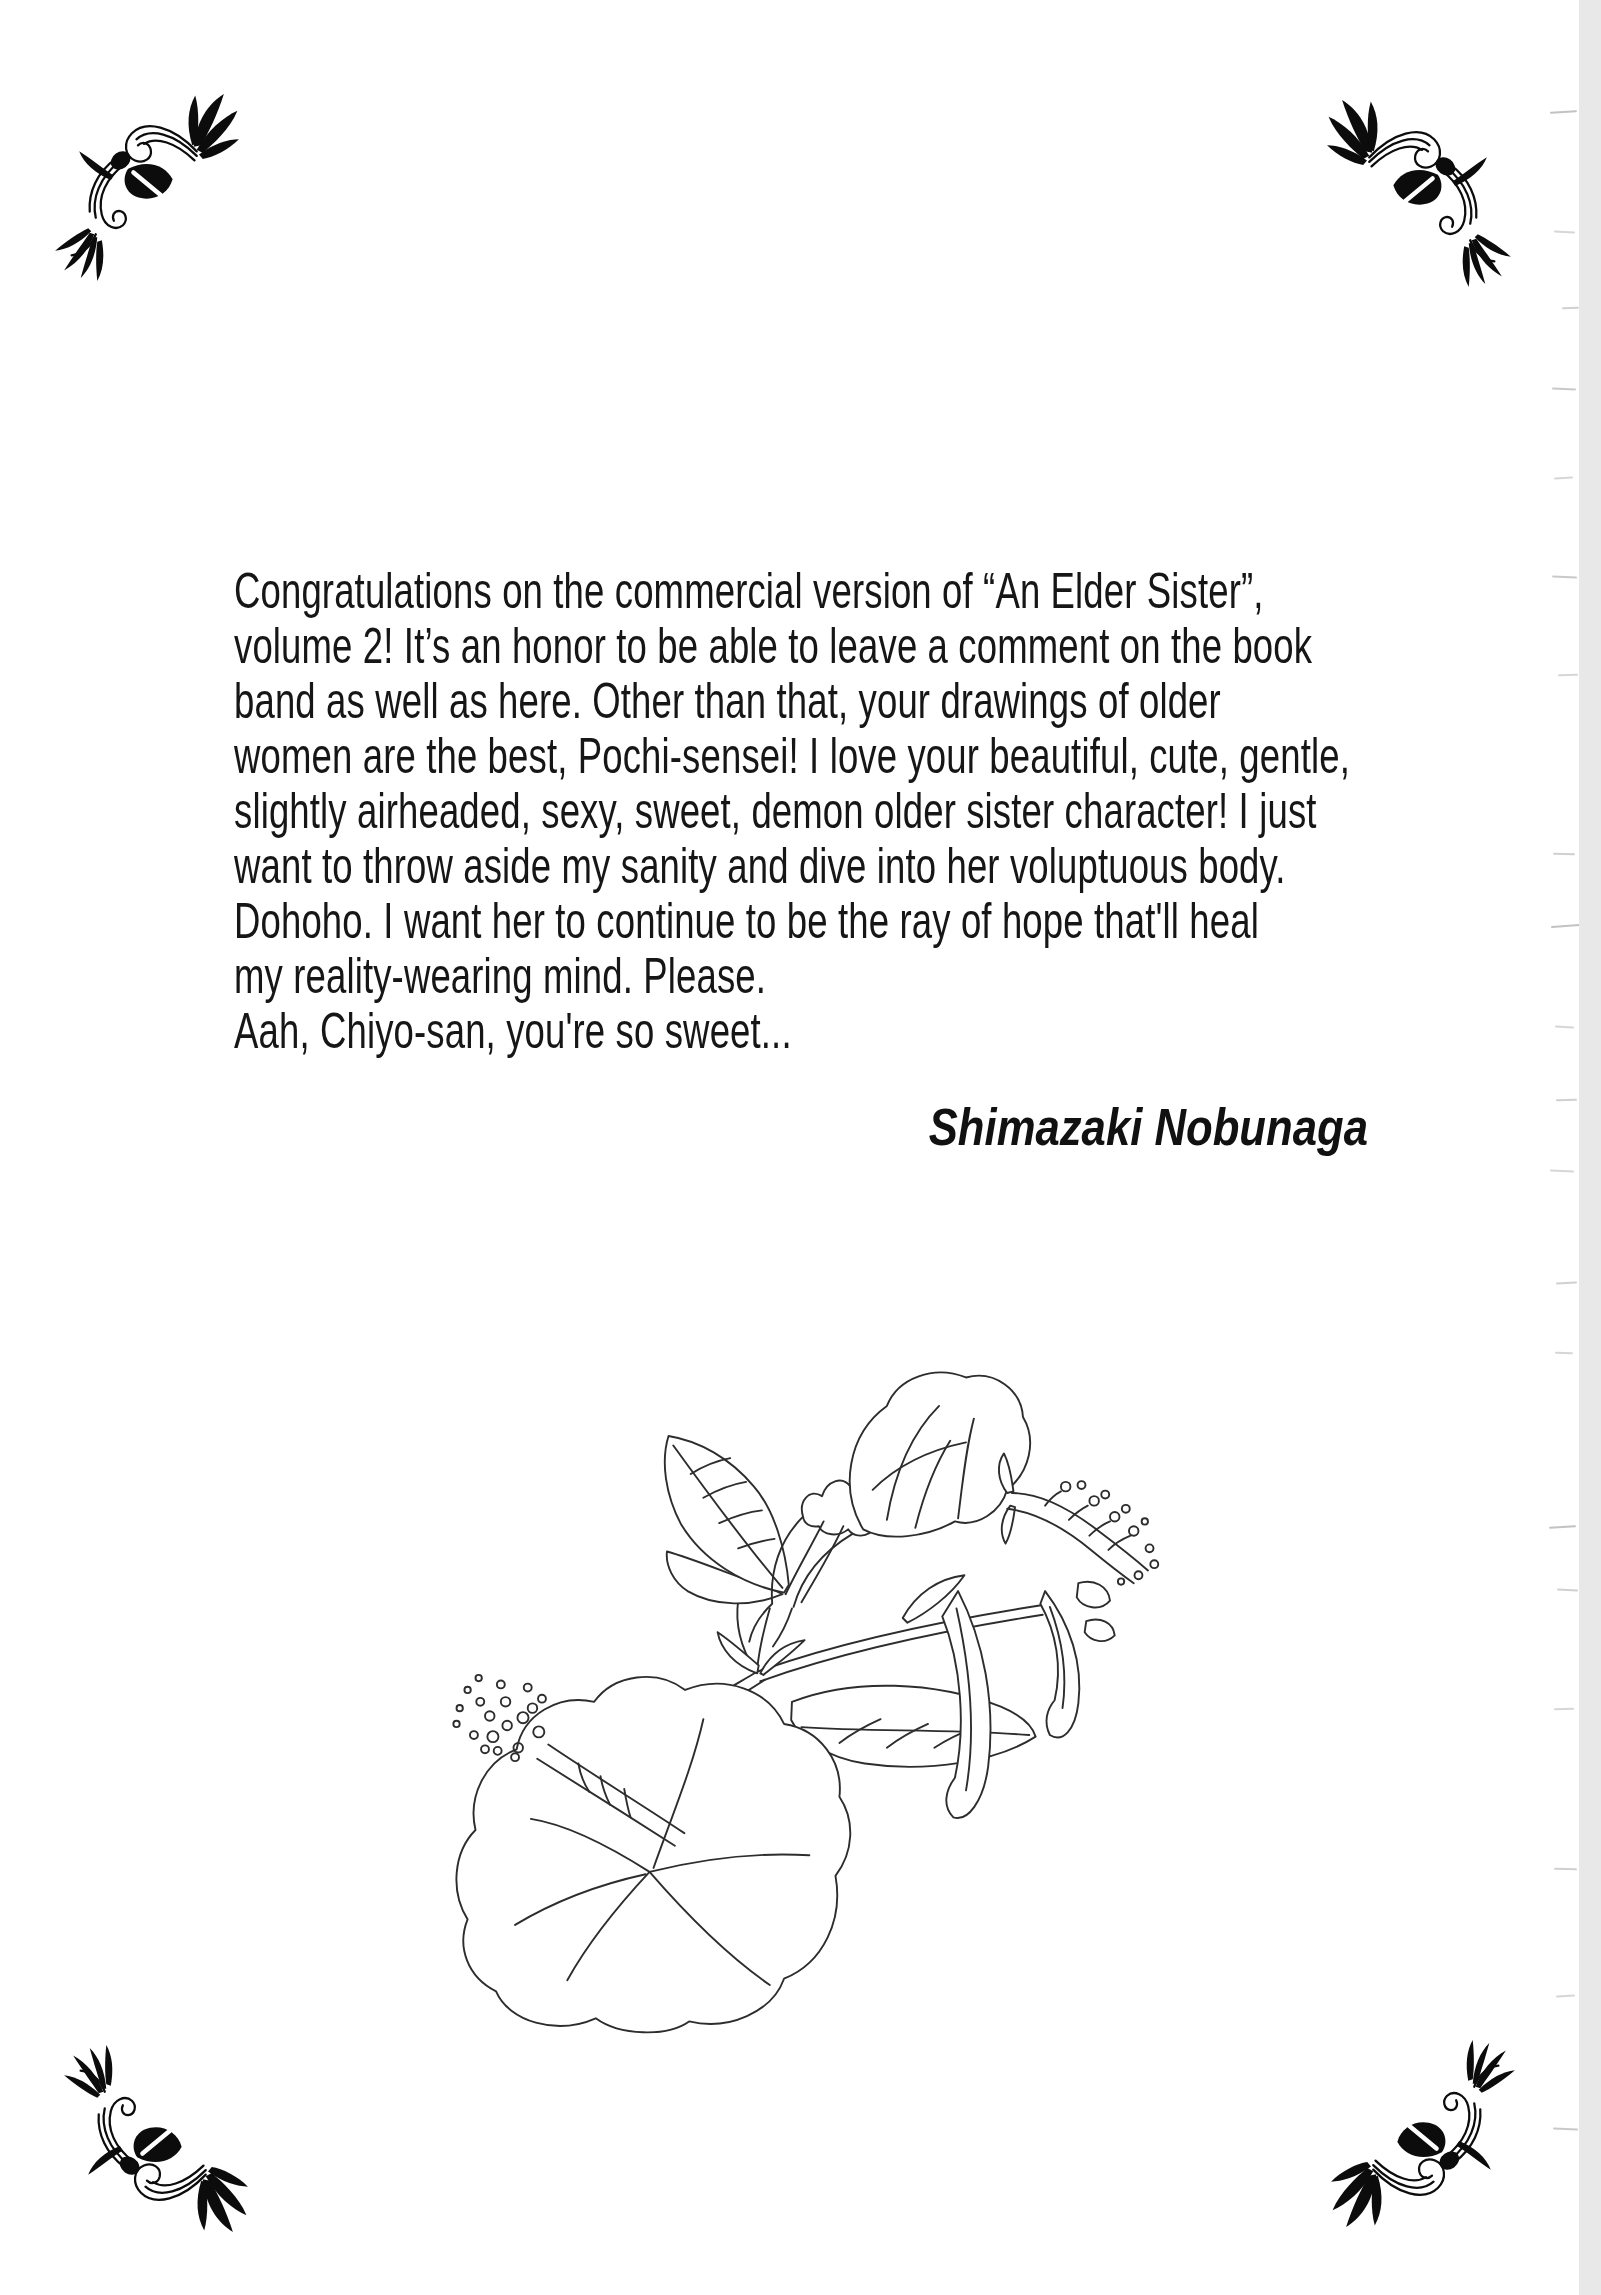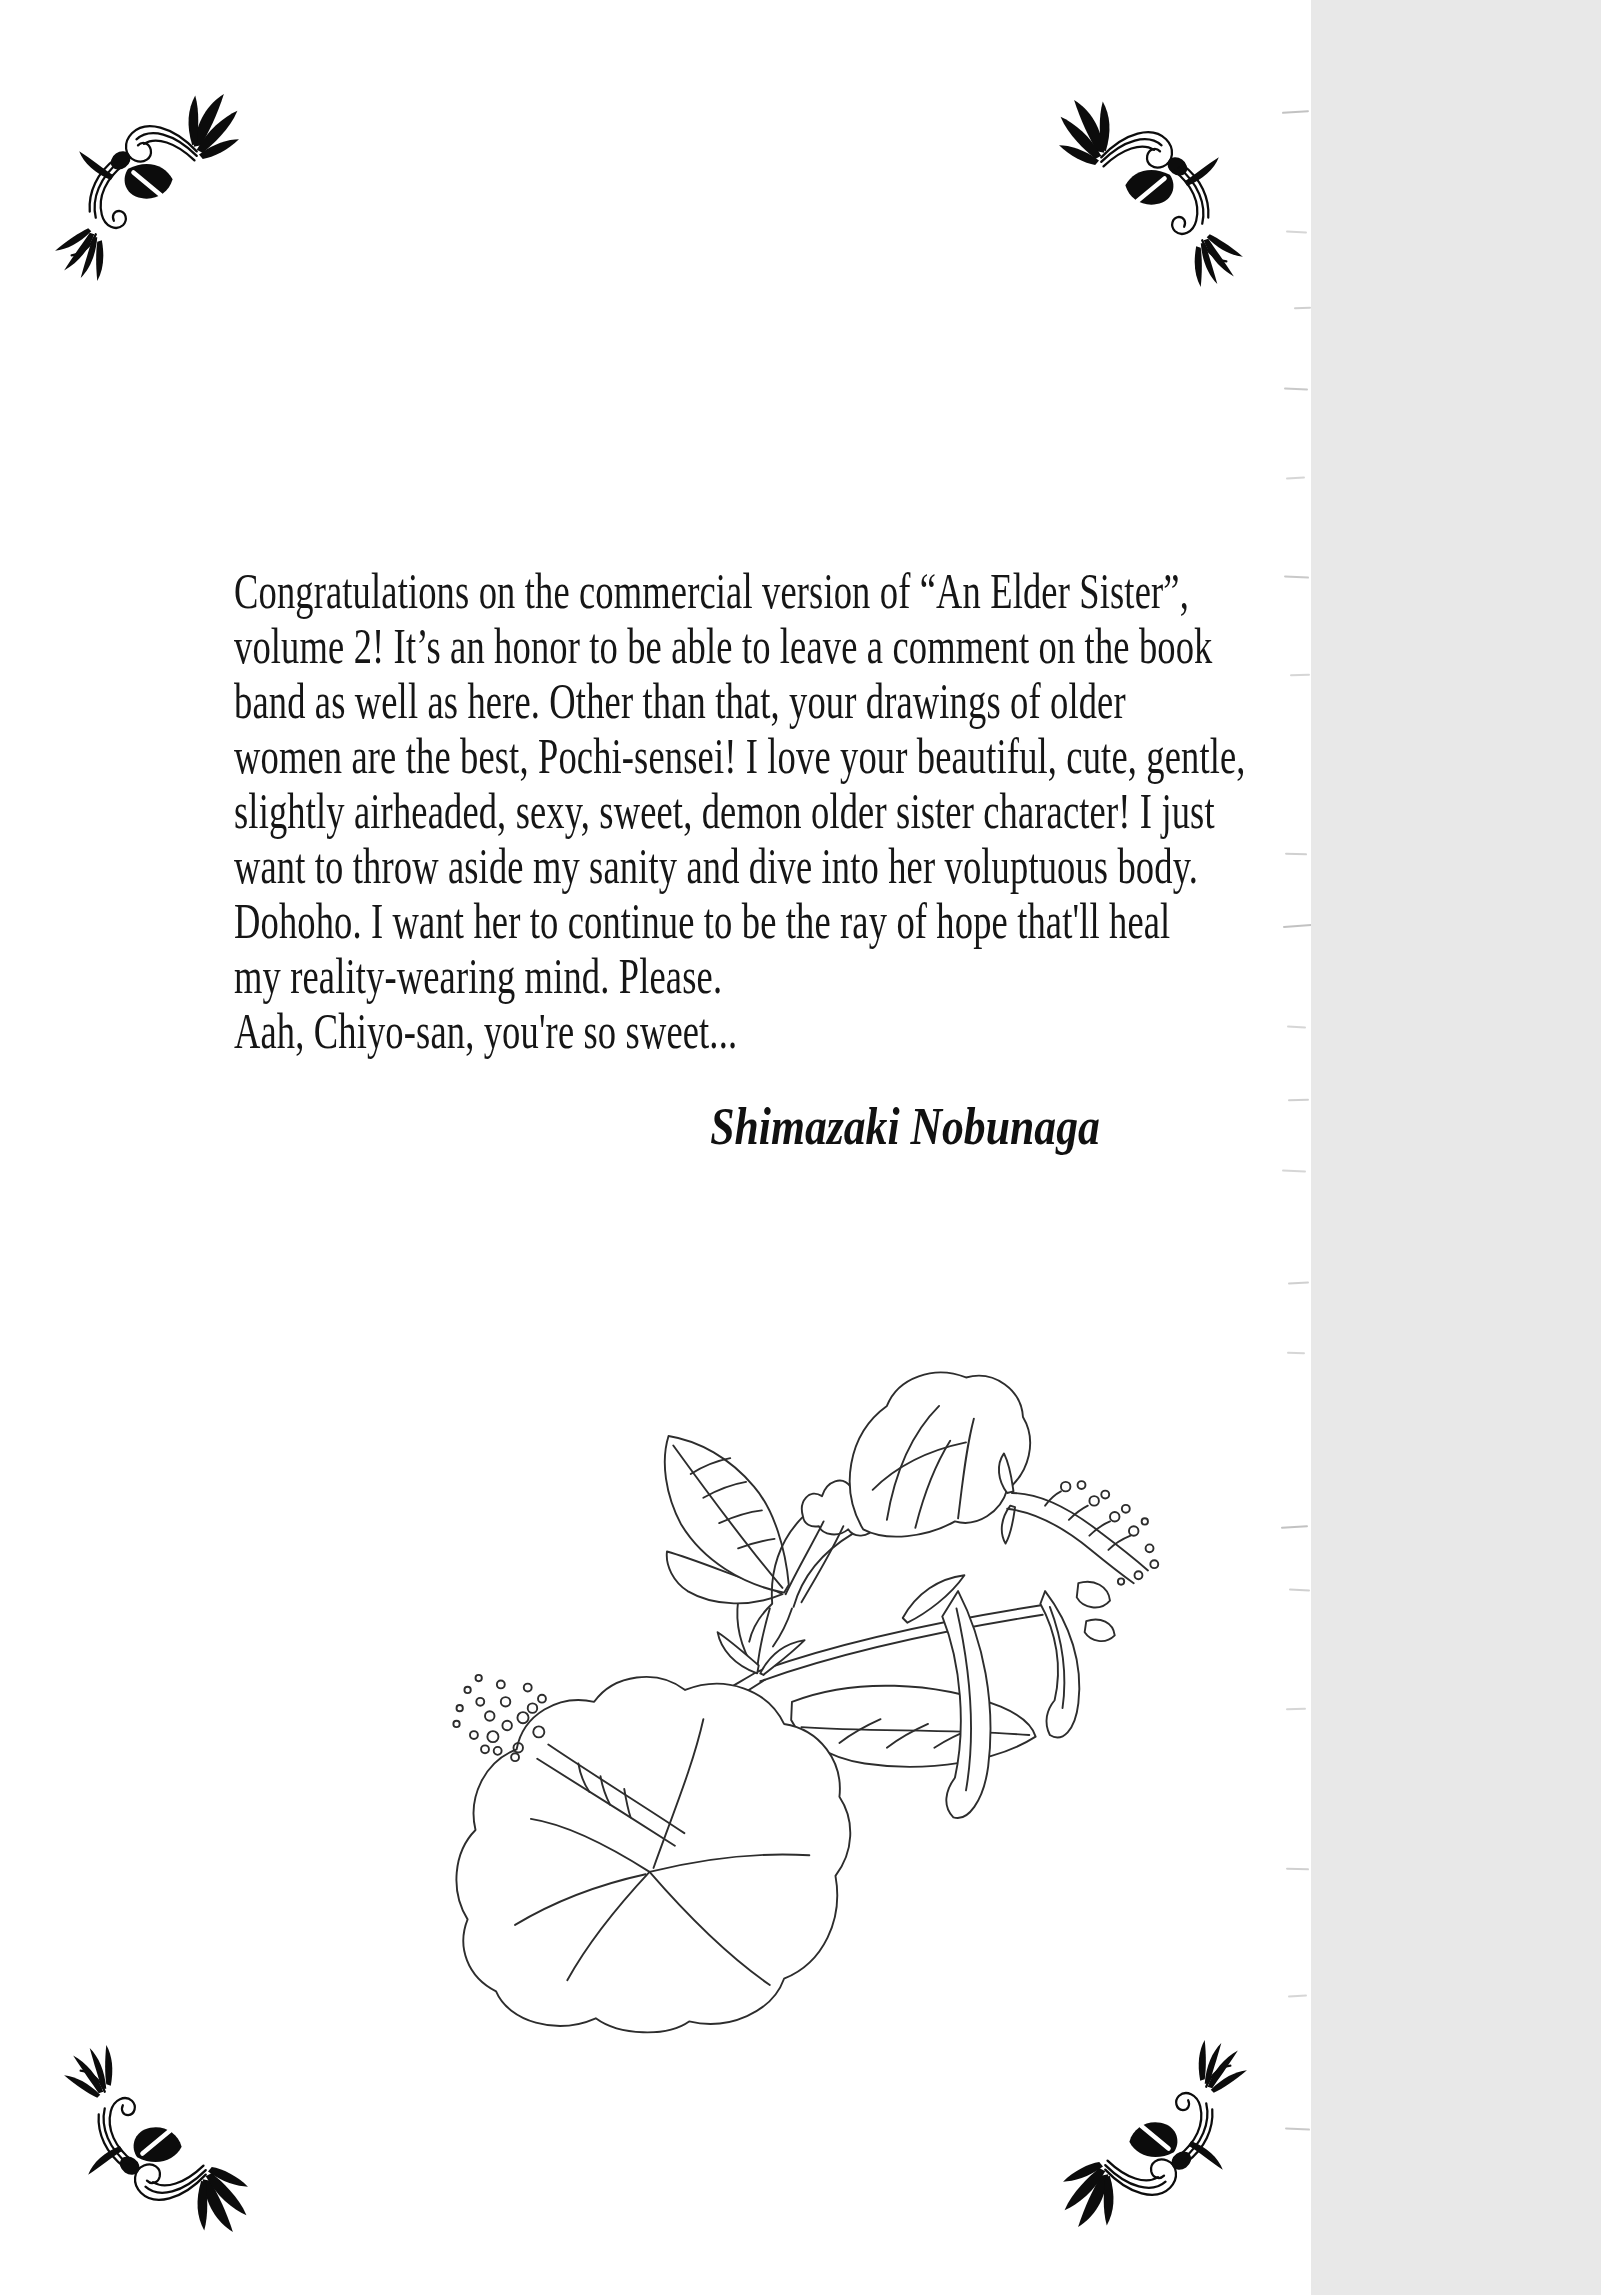--- a/index.html
+++ b/index.html
@@ -1,21 +1,21 @@
 <!DOCTYPE html>
 <html style="font-size:12.7px"><head>
 <meta charset="utf-8">
 <style>
   html,body{margin:0;padding:0;background:#e8e8e8;}
   .page{
     position:relative;
-    width:1311px;height:2295px;
+    width:1579px;height:2295px;
     background:#ffffff;
     overflow:hidden;
-    font-family:Liberation Serif, serif;
+    font-family:Liberation Sans, sans-serif;
   }
   
   .corner{position:absolute;width:196px;height:211px;}
   .corner.tl{left:46px;top:73px;}
   .corner.tr{right:59px;top:79px;transform:scaleX(-1);}
   .corner.bl{left:55px;top:2042px;transform:scaleY(-1);}
   .corner.br{right:55px;top:2037px;transform:scale(-1,-1);}
   
   .letter{
     position:absolute;left:234px;top:564px;width:1662px;

